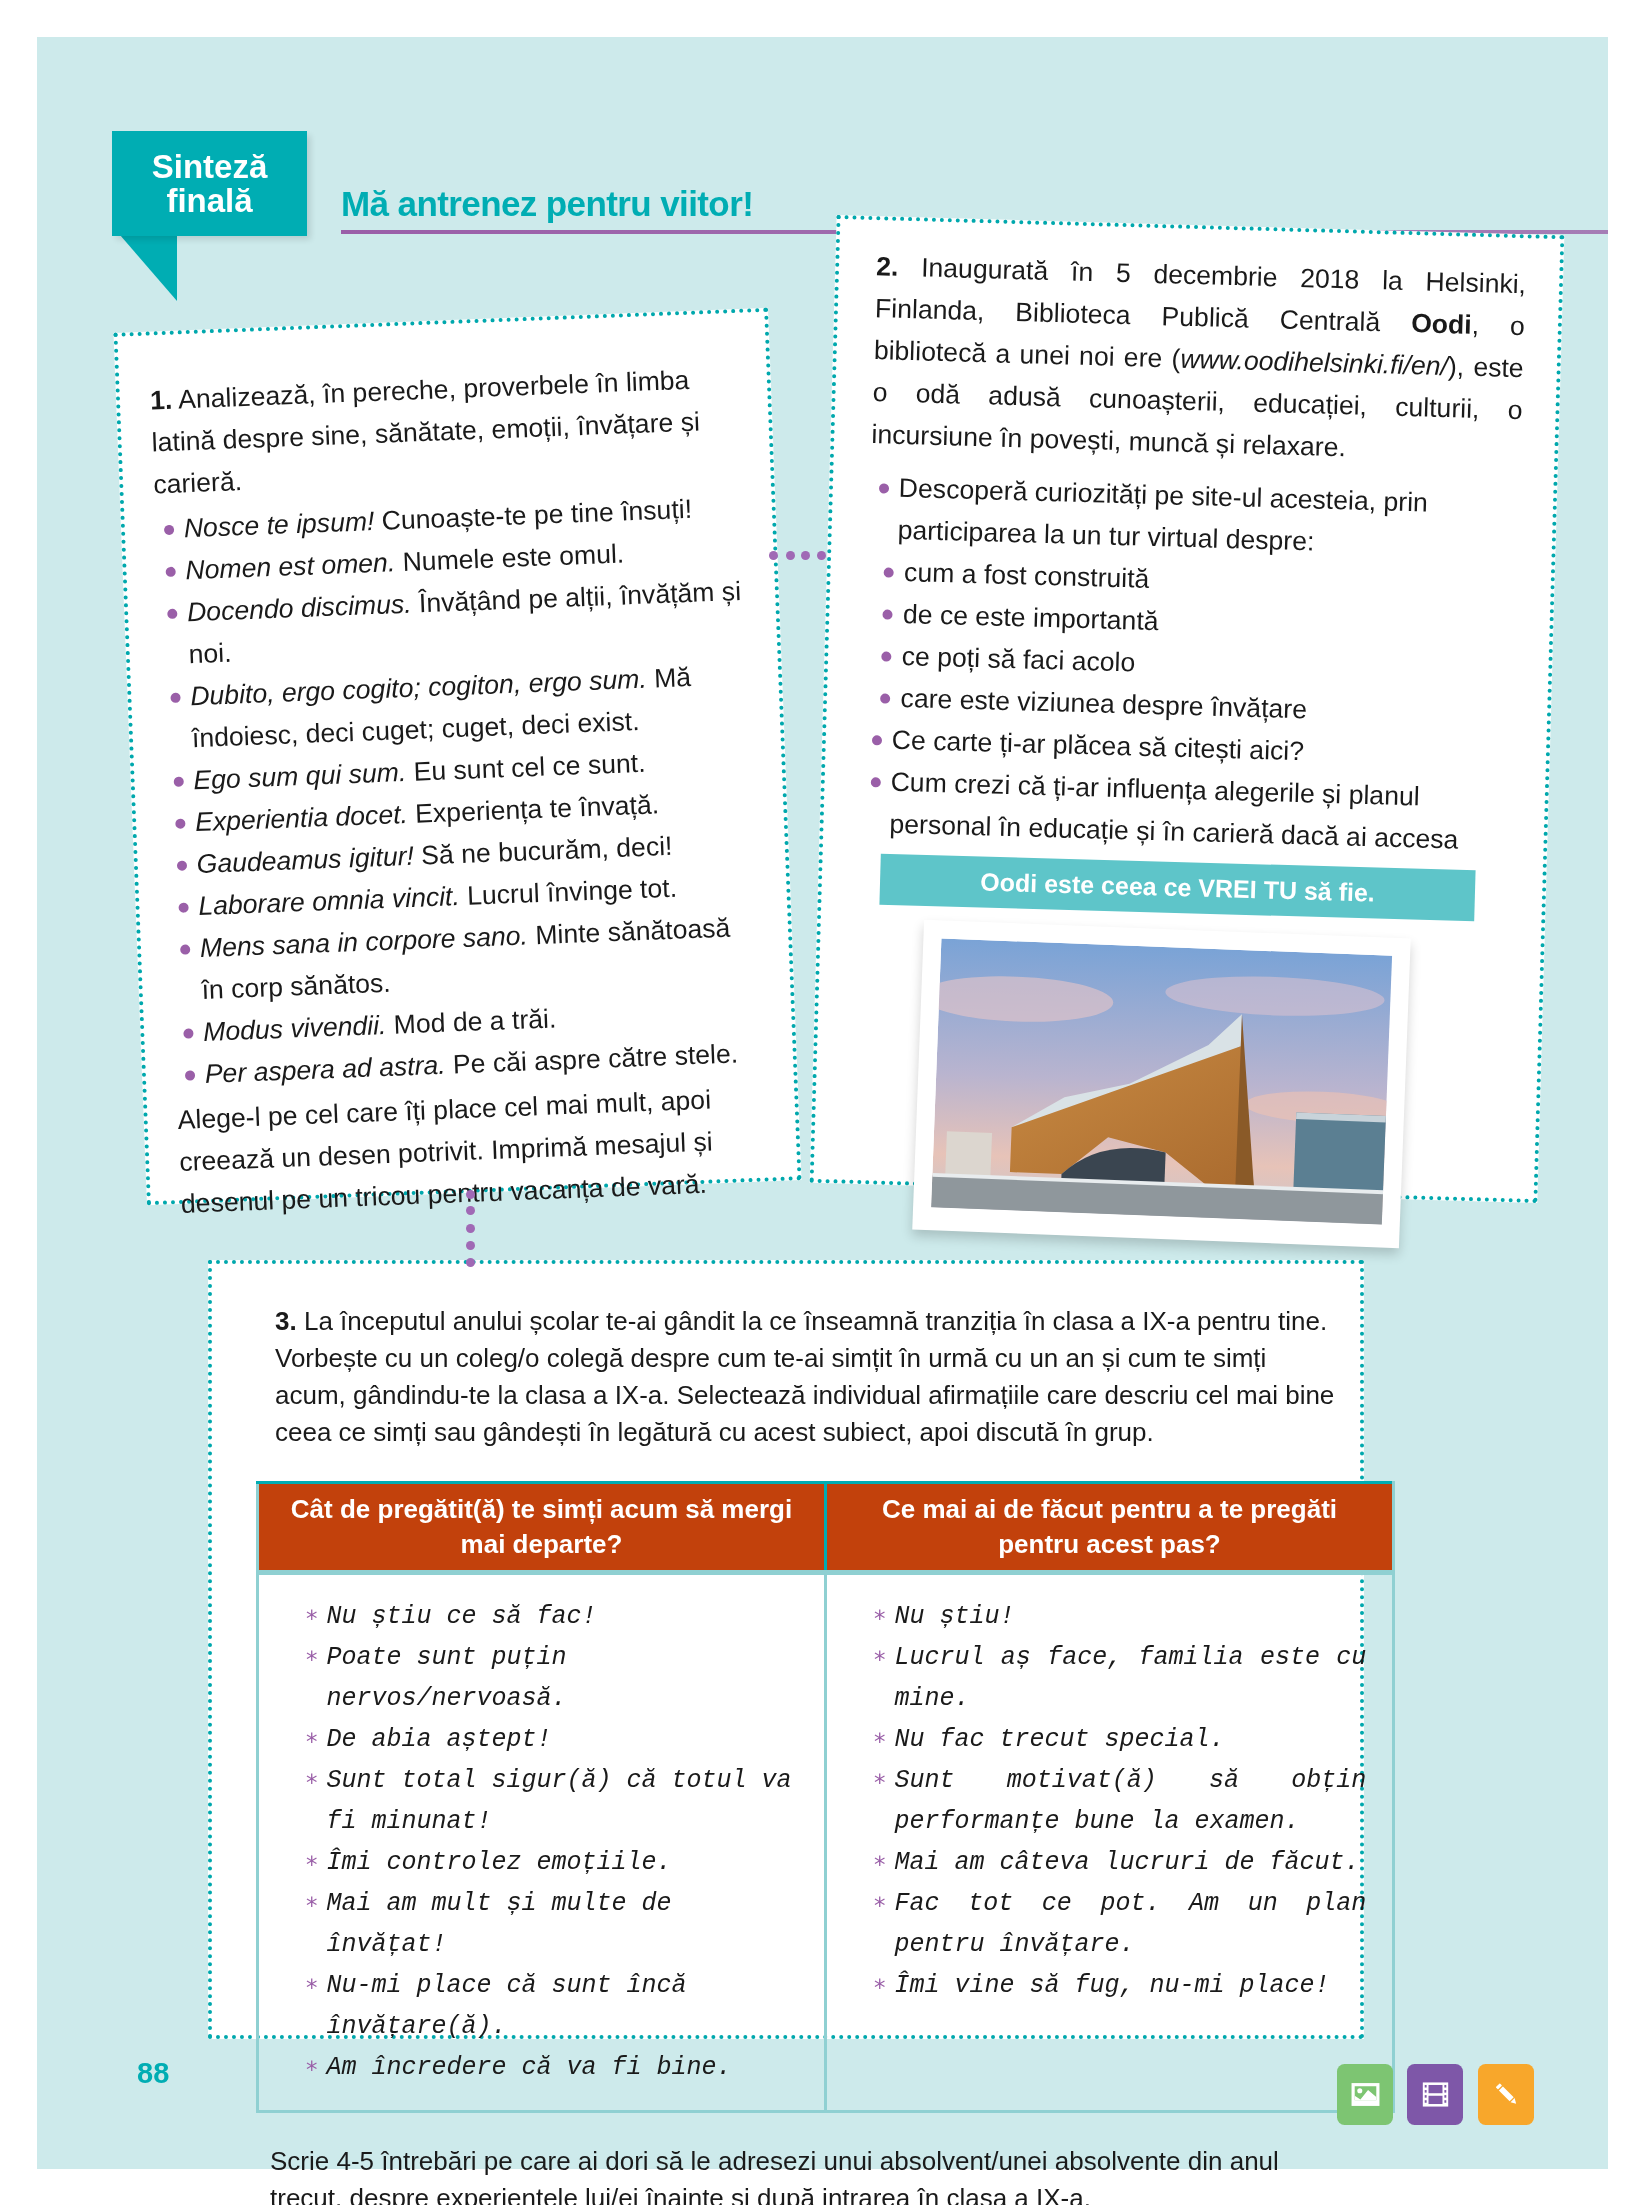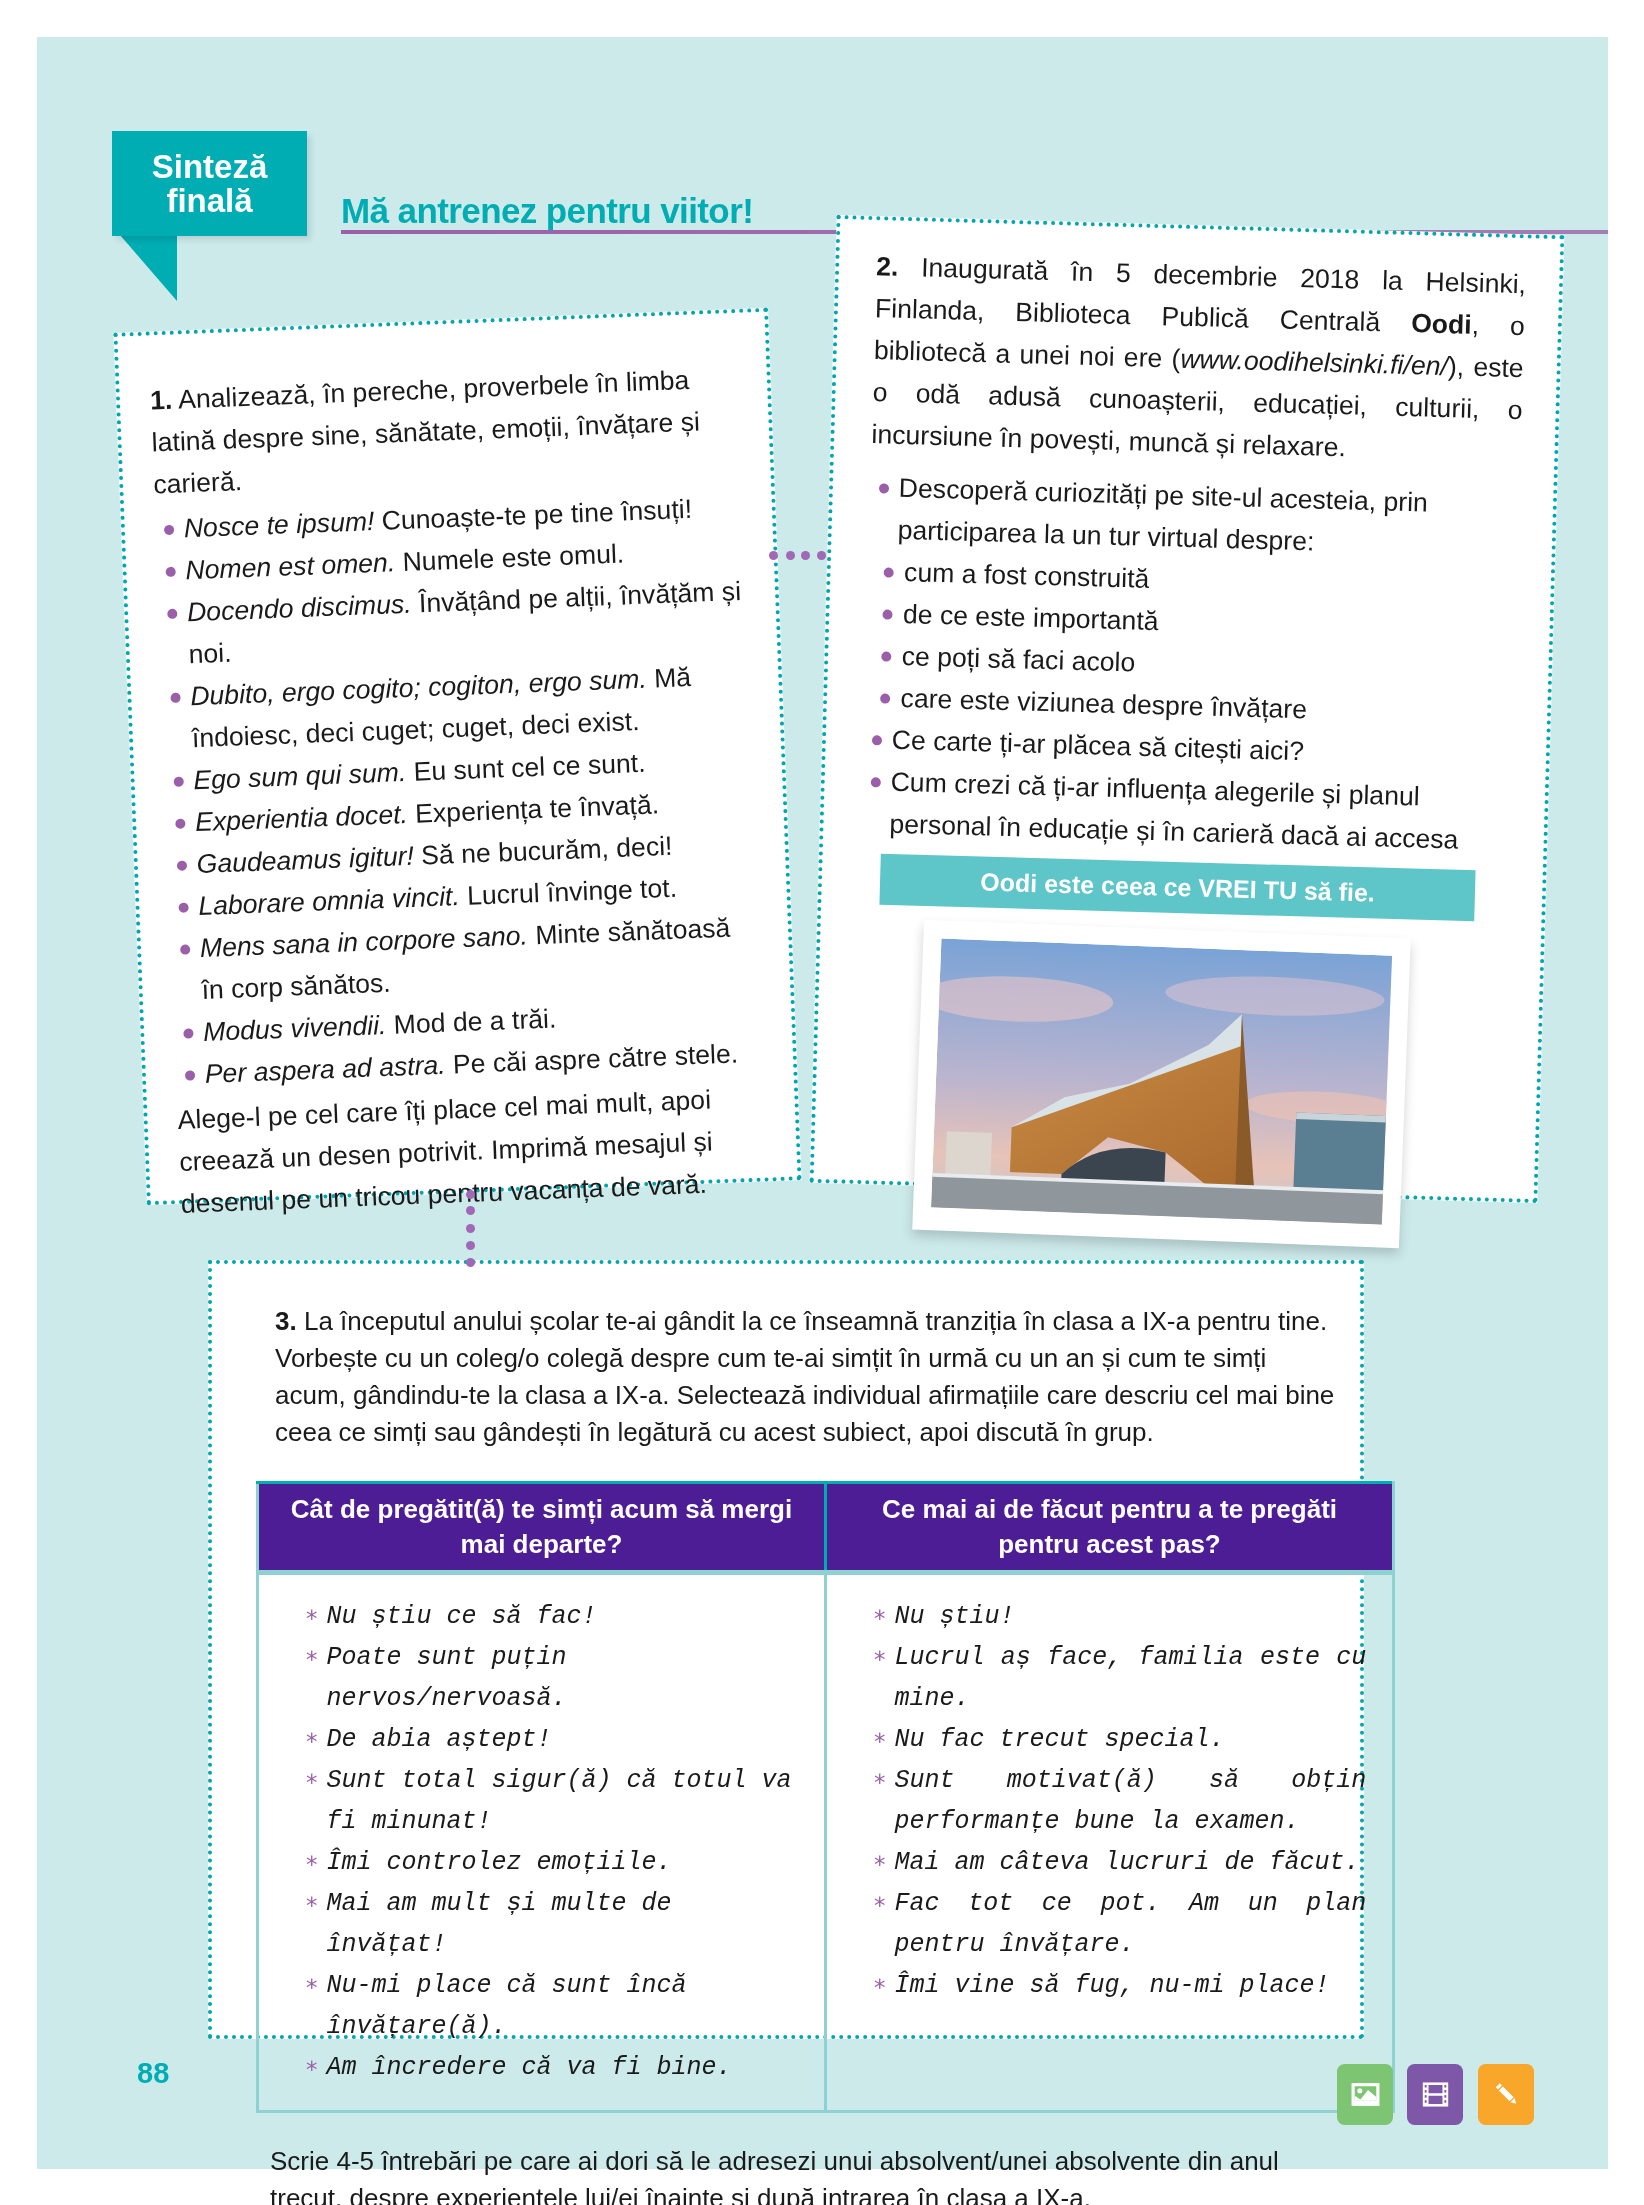--- a/index.html
+++ b/index.html
@@ -15,21 +15,21 @@
   .tag {
     position: absolute; left: 112px; top: 131px; width: 195px; height: 105px;
     background: #00adb3; box-shadow: 3.8px 3.8px 6.3px rgba(0,0,0,0.12);
     display: flex; flex-direction: column; justify-content: center; align-items: center;
     color: #fff; font-weight: bold; font-size: 33px; line-height: 34px;
     font-family: "Liberation Sans Narrow", "Liberation Sans", sans-serif; z-index: 3;
   }
   .section-title {
     position: absolute; left: 341px; top: 184px;
     color: #00adb3; font-weight: bold; font-size: 35px;
-    font-family: "Liberation Sans Narrow", "Liberation Sans", sans-serif; letter-spacing: -0.6px; margin-top: 7px;
+    font-family: "Liberation Sans Narrow", "Liberation Sans", sans-serif; letter-spacing: -0.6px;
   }
   .title-rule {
     position: absolute; left: 341px; top: 230px; width: 1267px; height: 4.4px;
     background: linear-gradient(90deg, #9a5fa8, #a57db5);
   }
   
   .panel {
     position: absolute; background: #fff; box-sizing: border-box;
     border: 4.4px dotted #00a8ad;
   }
@@ -74,21 +74,21 @@
   .photo { width: 100%; height: 100%; display: block; }
   
   .dot { position: absolute; width: 8.9px; height: 8.9px; border-radius: 50%; background: #a069b5; z-index: 6; }
   
   .q3 { font-size: 26px; line-height: 37px; }
   .tbl {
     margin-top: 30px; width: 1139px; margin-left: -19px; border-collapse: collapse;
     border: 3.8px solid #8fd0d2; border-top: 3.8px solid #00adb3;
   }
   .tbl th {
-    background: #4c1d95; color: #fff; font-weight: bold; font-size: 26px; line-height: 35px;
+    background: #c2410c; color: #fff; font-weight: bold; font-size: 26px; line-height: 35px;
     padding: 7.6px 12.7px 8.9px; width: 50%; border-bottom: 5px solid #8fd0d2;
   }
   .tbl th + th { border-left: 3.8px solid #00adb3; }
   .tbl td { vertical-align: top; padding: 12.7px 12.7px 14px 38px; font-size: 25px; line-height: 41px; }
   .tbl td + td { border-left: 3.8px solid #8fd0d2; padding-left: 38px; padding-right: 17.7px; }
   ul.stars { list-style: none; margin: 8px; padding: 0; font-family: Liberation Mono, monospace; }
   ul.stars li { font-style: italic; position: relative; padding-left: 21.5px; }
   ul.stars li::before { content: "\2217"; position: absolute; left: 0; top: 0; color: #9a5fa8; font-style: normal; font-size: 23px; }
   ul.stars.justify li { text-align: justify; }
   .closing { font-size: 26px; line-height: 37px; margin-top: 30px; margin-left: -5px; }

